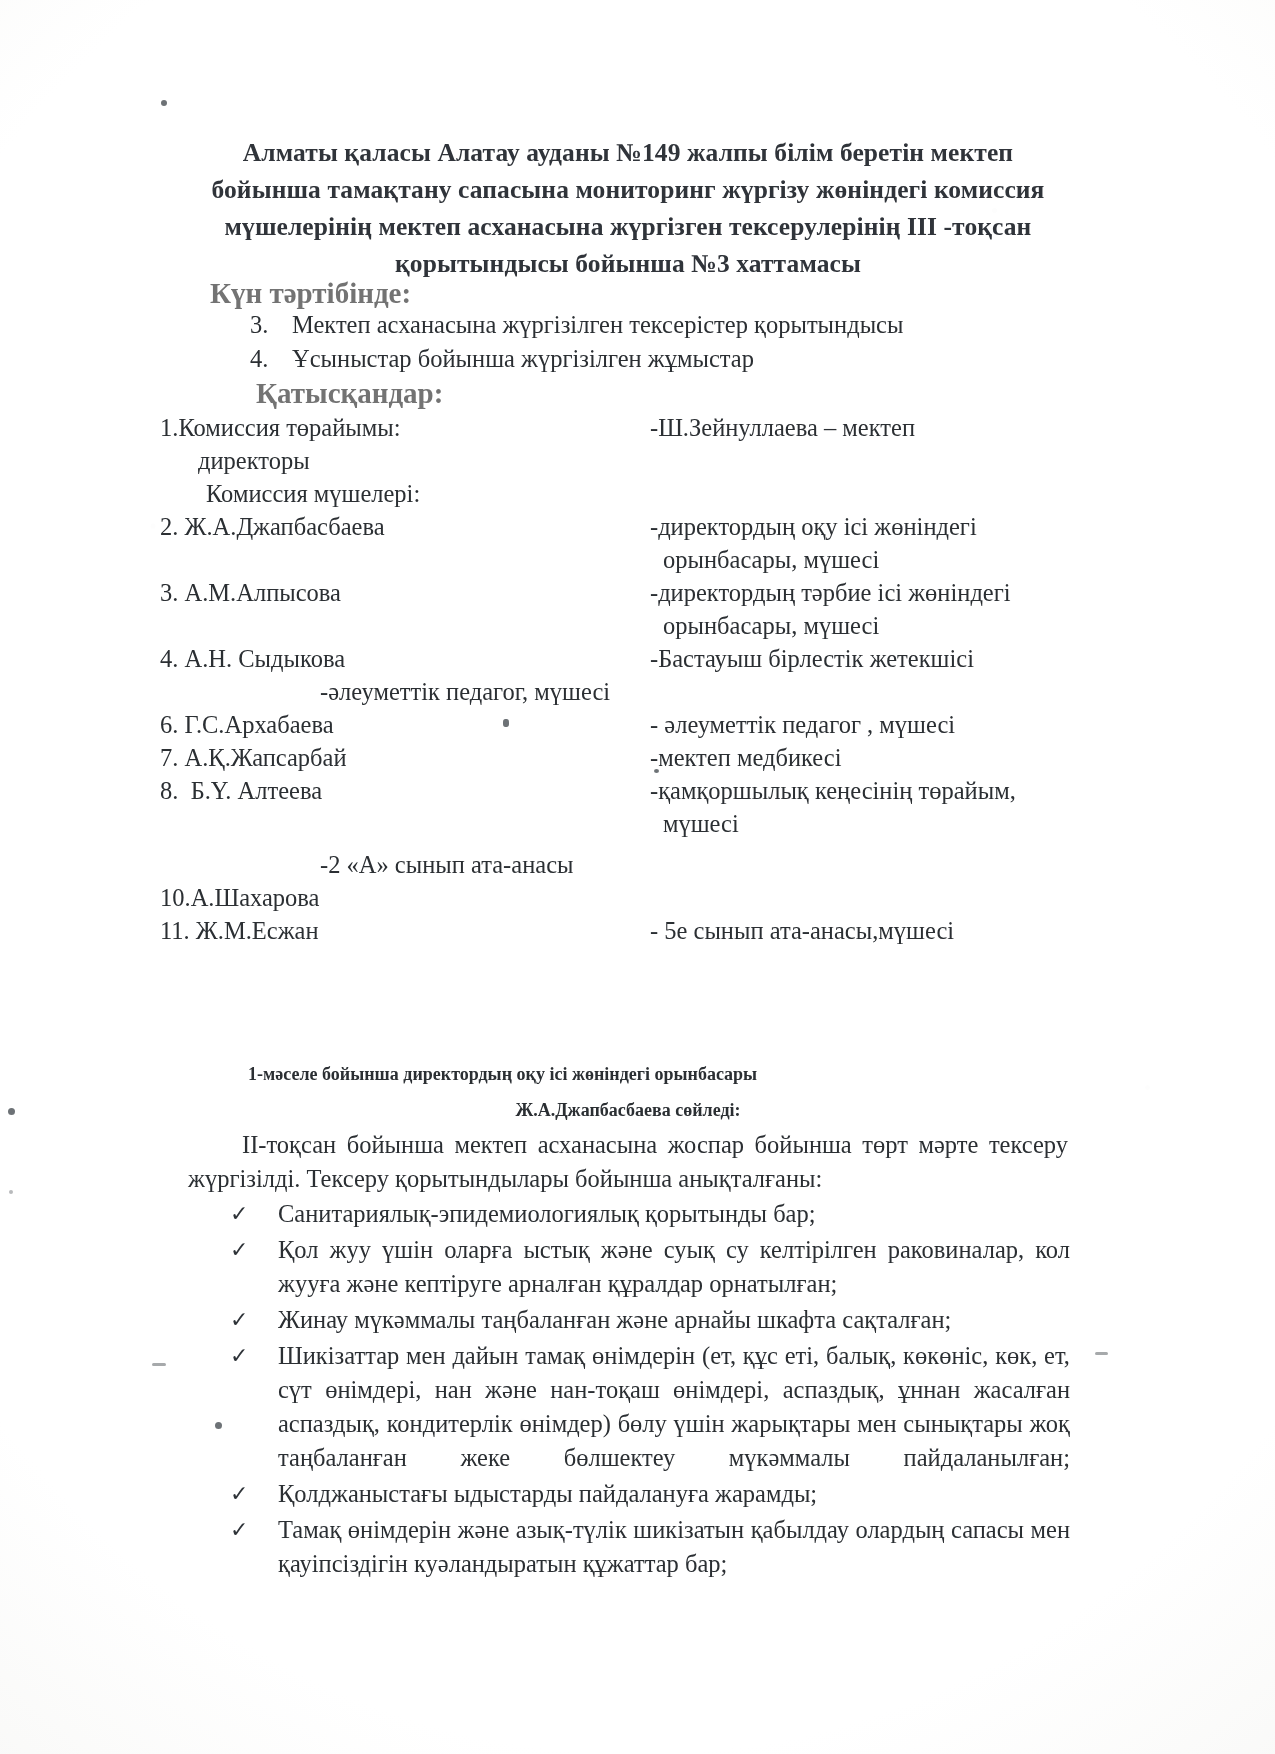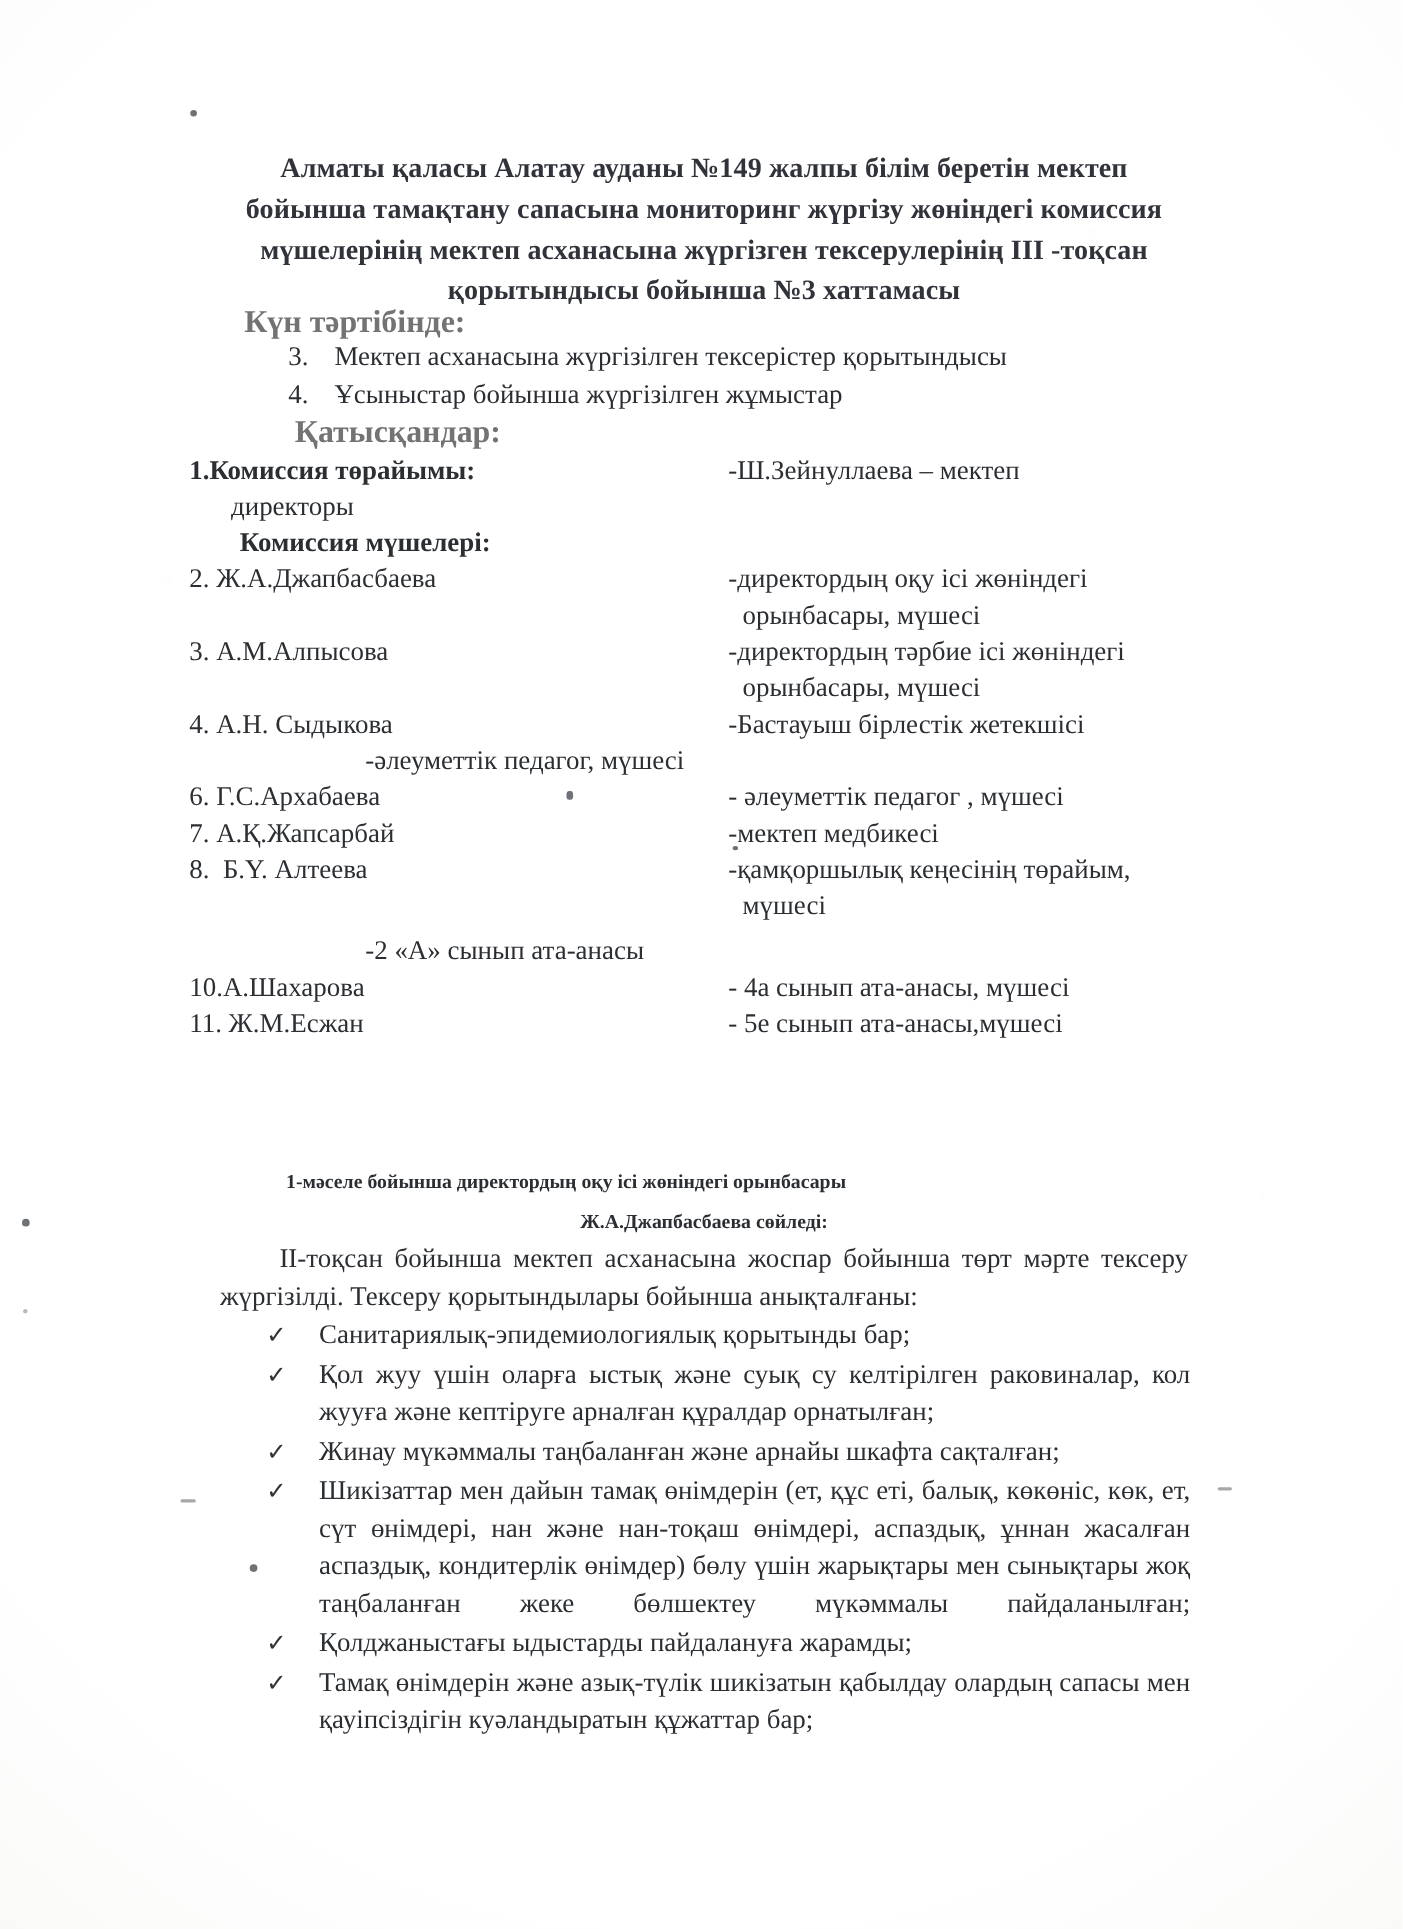--- a/index.html
+++ b/index.html
@@ -30,21 +30,21 @@
     opacity: .35;
     background-image:
       radial-gradient(circle at 12% 30%, rgba(120,130,120,.05) 0 2px, transparent 3px),
       radial-gradient(circle at 78% 12%, rgba(120,130,120,.05) 0 2px, transparent 3px),
       radial-gradient(circle at 41% 81%, rgba(120,130,120,.04) 0 2px, transparent 3px),
       radial-gradient(circle at 90% 62%, rgba(120,130,120,.04) 0 2px, transparent 3px);
   }
 
   .content {
     position: absolute;
-    left: 12px; top: 0;
+    left: 0; top: 0;
     width: 1102px;
     height: 1754px;
     border-radius: 32px;
   }
 
   
   .speck {
     position: absolute;
     background: #4d5358;
     border-radius: 50%;
@@ -103,21 +103,21 @@
   .pname {
     width: 330px;
     flex: none;
     white-space: pre;
   }
   .prole {
     flex: 1;
     padding-left: 160px;
   }
   .prole .cont { display: block; padding-left: 13px; }
-  .bold { font-weight: bold; }
+  .bold { font-weight: normal; }
   .indent-1 { padding-left: 38px; }
   .indent-2 { padding-left: 46px; }
   .gap-s { height: 8px; }
 
   .speaker-head {
     position: absolute;
     left: 188px;
     top: 1056px;
     width: 880px;
     font-weight: bold;
@@ -268,21 +268,20 @@
     </div>
 
     <div class="gap-s"></div>
 
     <div class="prow">
       <span class="prole">-2 «А» сынып ата-анасы</span>
     </div>
 
     <div class="prow">
       <span class="pname">10.А.Шахарова</span>
-      <span class="prole">- 4а сынып ата-анасы, мүшесі</span>
     </div>
 
     <div class="prow">
       <span class="pname">11. Ж.М.Есжан</span>
       <span class="prole">- 5е сынып ата-анасы,мүшесі</span>
     </div>
 
   </div>
 
   <div class="speaker-head">

